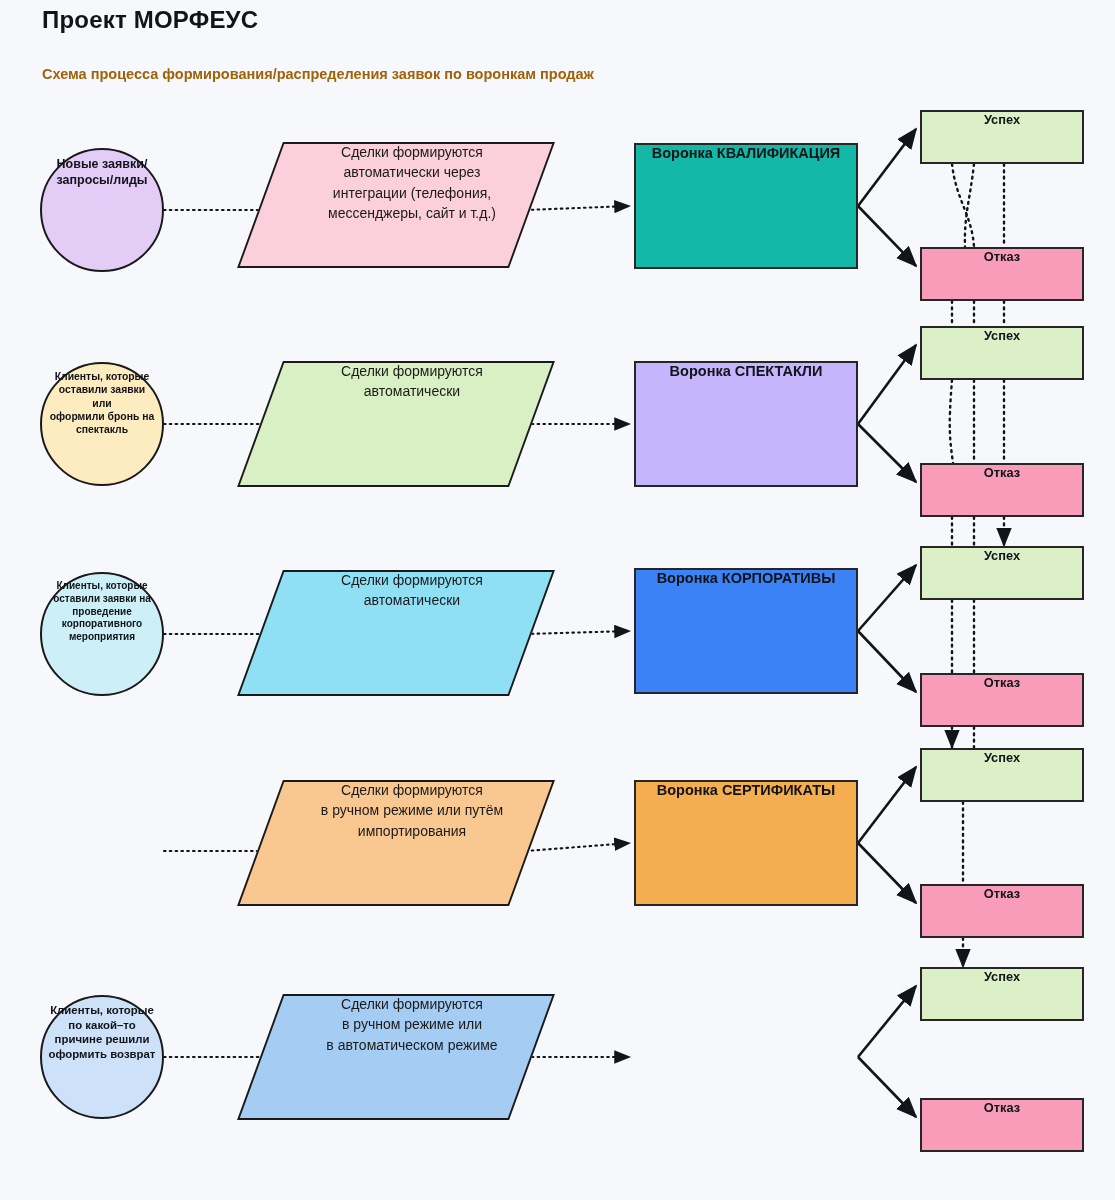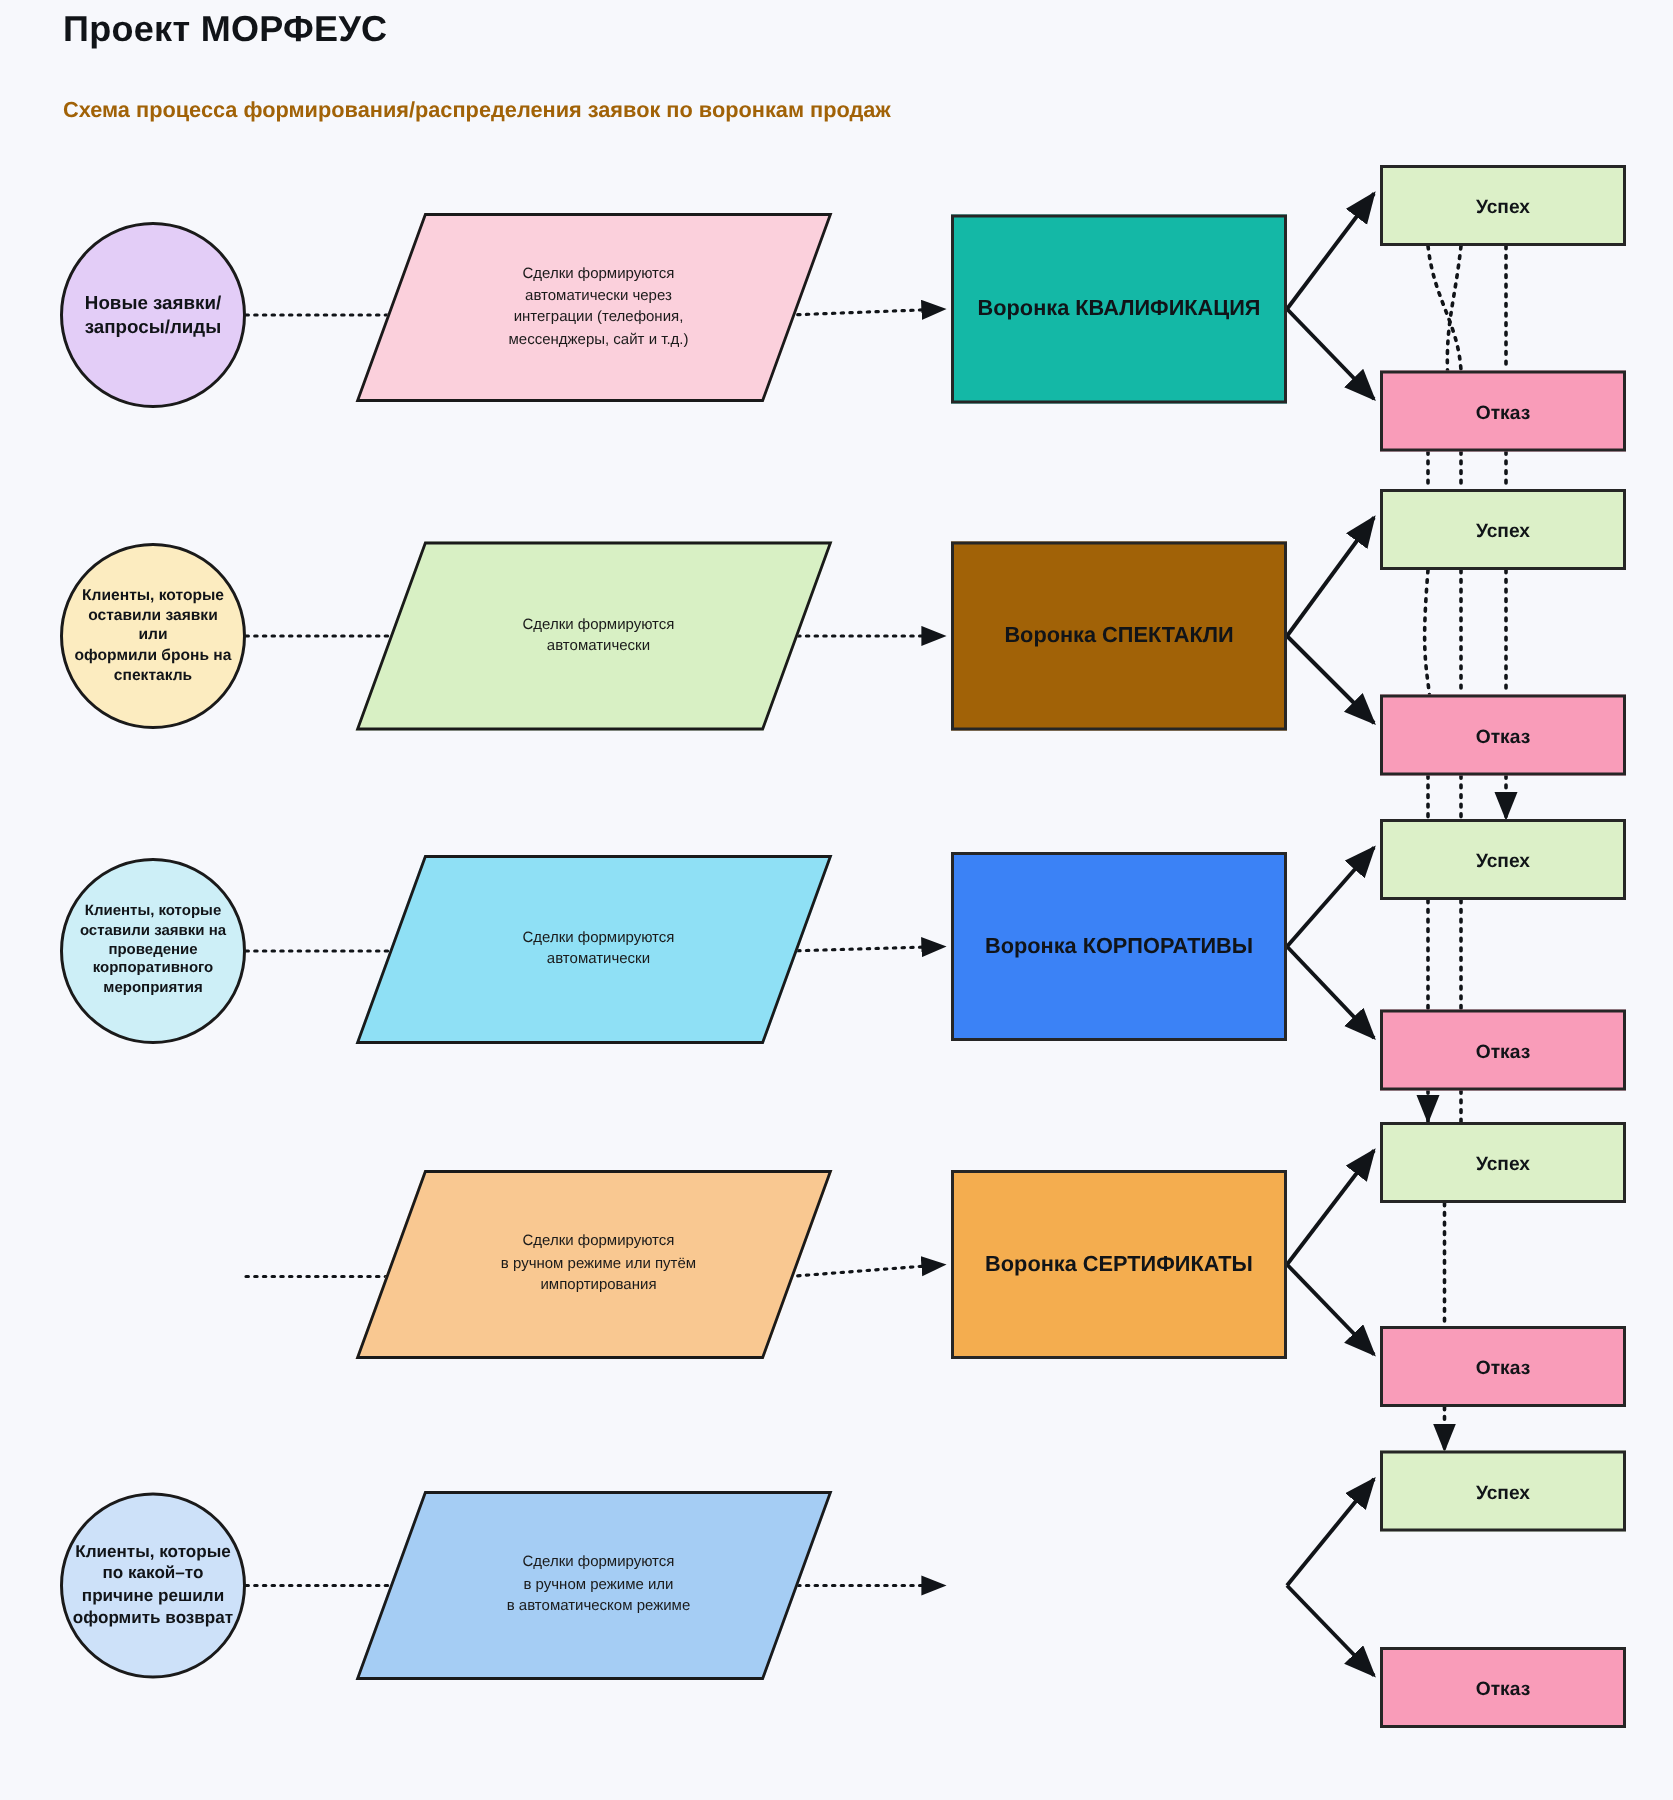--- a/index.html
+++ b/index.html
@@ -17,42 +17,42 @@
     font-size:24px;font-weight:bold;letter-spacing:.2px;
     color:#111418;
   }
   .subtitle{
     position:absolute;left:30px;top:66px;
     font-size:14.5px;font-weight:bold;
     color:#a16207;
   }
   svg.edges{position:absolute;left:0;top:0;width:1115px;height:1200px;pointer-events:none;}
 
-  .node{position:absolute;box-sizing:border-box;display:flex;align-items:center;justify-content:center;text-align:center;}
+  .node{position:absolute;box-sizing:border-box;display:flex;align-items:flex-start;justify-content:center;text-align:center;}
 
   .circle{
     border-radius:50%;
     border:2.2px solid #1a1a1a;
     font-weight:bold;
     line-height:1.28;
     padding:6px;
   }
   .circle .lbl{display:block;width:100%;}
 
   .para-wrap{position:absolute;}
   .para-shape{
     position:absolute;left:0;top:0;width:100%;height:100%;
     border:2.2px solid #1a1a1a;
     box-sizing:border-box;
     transform:skewX(-20deg);
   }
   .para-text{
-    position:absolute;left:3px;top:0;width:100%;height:100%;
-    display:flex;align-items:center;justify-content:center;text-align:center;
-    font-size:10px;line-height:1.45;color:#1a1a1a;
+    position:absolute;left:16px;top:0;width:100%;height:100%;
+    display:flex;justify-content:center;text-align:center;
+    font-size:14px;line-height:1.45;color:#1a1a1a;
     padding:0 34px;box-sizing:border-box;
   }
 
   .funnel{
     border:2.2px solid #262626;
     font-weight:bold;font-size:14.5px;
     color:#111418;
   }
 
   .outcome{
@@ -145,21 +145,21 @@
     <span class="lbl">
         <div>Клиенты, которые<br>оставили заявки или<br>оформили бронь на<br>спектакль</div>
       </span>
   </div>
   <div class="para-wrap" style="left:248px;top:361px;width:272px;height:126px;">
     <div class="para-shape" style="background:#d8f0c4;"></div>
     <div class="para-text">
         <div>Сделки формируются<br>автоматически</div>
       </div>
   </div>
-  <div class="node funnel" style="left:622px;top:361px;width:224px;height:126px;background:#a16207;">
+  <div class="node funnel" style="left:622px;top:361px;width:224px;height:126px;background:#c4b5fd;">
     <span>Воронка СПЕКТАКЛИ</span>
   </div>
   <div class="node outcome" style="left:908px;top:326px;width:164px;height:54px;background:#dcf0c8;">
     <span>Успех</span>
   </div>
   <div class="node outcome" style="left:908px;top:463px;width:164px;height:54px;background:#f99cb9;">
     <span>Отказ</span>
   </div>
 
   <div class="node circle" style="left:28px;top:572px;width:124px;height:124px;background:#cdeff7;font-size:10px;">

